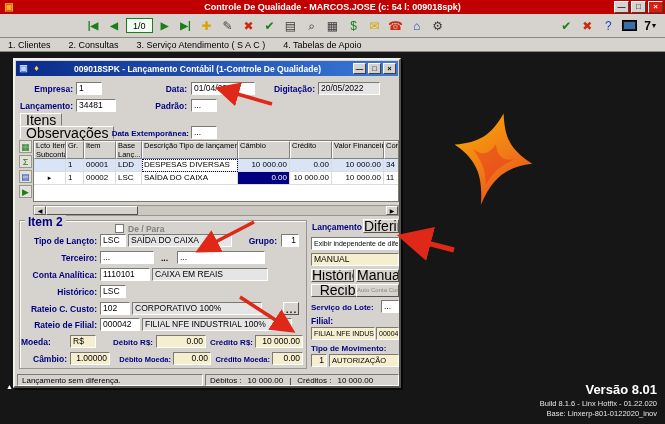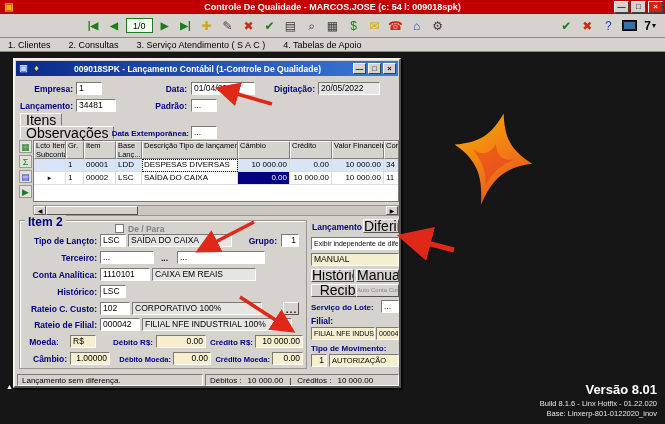--- a/index.html
+++ b/index.html
@@ -294,35 +294,35 @@
       <span class="lbl" style="left:222px;top:176px;width:40px;text-align:right">Grupo:</span>
       <div class="fld num" style="left:266px;top:174px;width:18px">1</div>
 
       <span class="lbl" style="left:6px;top:193px;width:76px;text-align:right">Terceiro:</span>
       <div class="fld" style="left:85px;top:191px;width:54px">...</div>
       <span class="lbl" style="left:146px;top:193px;color:#000">...</span>
       <div class="fld" style="left:162px;top:191px;width:88px">...</div>
 
       <span class="lbl" style="left:6px;top:210px;width:76px;text-align:right">Conta Analítica:</span>
       <div class="fld" style="left:85px;top:208px;width:50px">1110101</div>
-      <div class="fld gray" style="left:137px;top:208px;width:104px">CAIXA EM REAIS</div>
+      <div class="fld gray" style="left:137px;top:208px;width:116px">CAIXA EM REAIS</div>
 
       <span class="lbl" style="left:6px;top:227px;width:76px;text-align:right">Histórico:</span>
       <div class="fld" style="left:85px;top:225px;width:26px">LSC</div>
 
       <span class="lbl" style="left:6px;top:244px;width:76px;text-align:right">Rateio C. Custo:</span>
       <div class="fld" style="left:85px;top:242px;width:30px">102</div>
       <div class="fld gray" style="left:117px;top:242px;width:130px">CORPORATIVO 100%</div>
       <span class="btn" style="left:268px;top:242px;width:16px;height:13px">...</span>
 
       <span class="lbl" style="left:6px;top:260px;width:76px;text-align:right">Rateio de Filial:</span>
       <div class="fld" style="left:85px;top:258px;width:40px">000042</div>
       <div class="fld gray" style="left:127px;top:258px;width:150px">FILIAL NFE INDUSTRIAL 100%</div>
 
-      <span class="lbl" style="left:6px;top:277px;width:46px;text-align:center">Moeda:</span>
+      <span class="lbl" style="left:6px;top:277px;width:46px;text-align:left">Moeda:</span>
       <div class="fld cream" style="left:55px;top:275px;width:26px">R$</div>
       <span class="lbl" style="left:84px;top:277px;width:54px;text-align:right;font-size:8px">Débito R$:</span>
       <div class="fld cream num" style="left:141px;top:275px;width:50px">0.00</div>
       <span class="lbl" style="left:192px;top:277px;width:46px;text-align:right;font-size:8px">Crédito R$:</span>
       <div class="fld cream num" style="left:240px;top:275px;width:48px">10 000.00</div>
 
       <span class="lbl" style="left:6px;top:294px;width:46px;text-align:right">Câmbio:</span>
       <div class="fld cream num" style="left:55px;top:292px;width:40px">1.00000</div>
       <span class="lbl" style="left:96px;top:294px;width:60px;text-align:right;font-size:7.5px">Débito Moeda:</span>
       <div class="fld cream num" style="left:158px;top:292px;width:38px">0.00</div>

